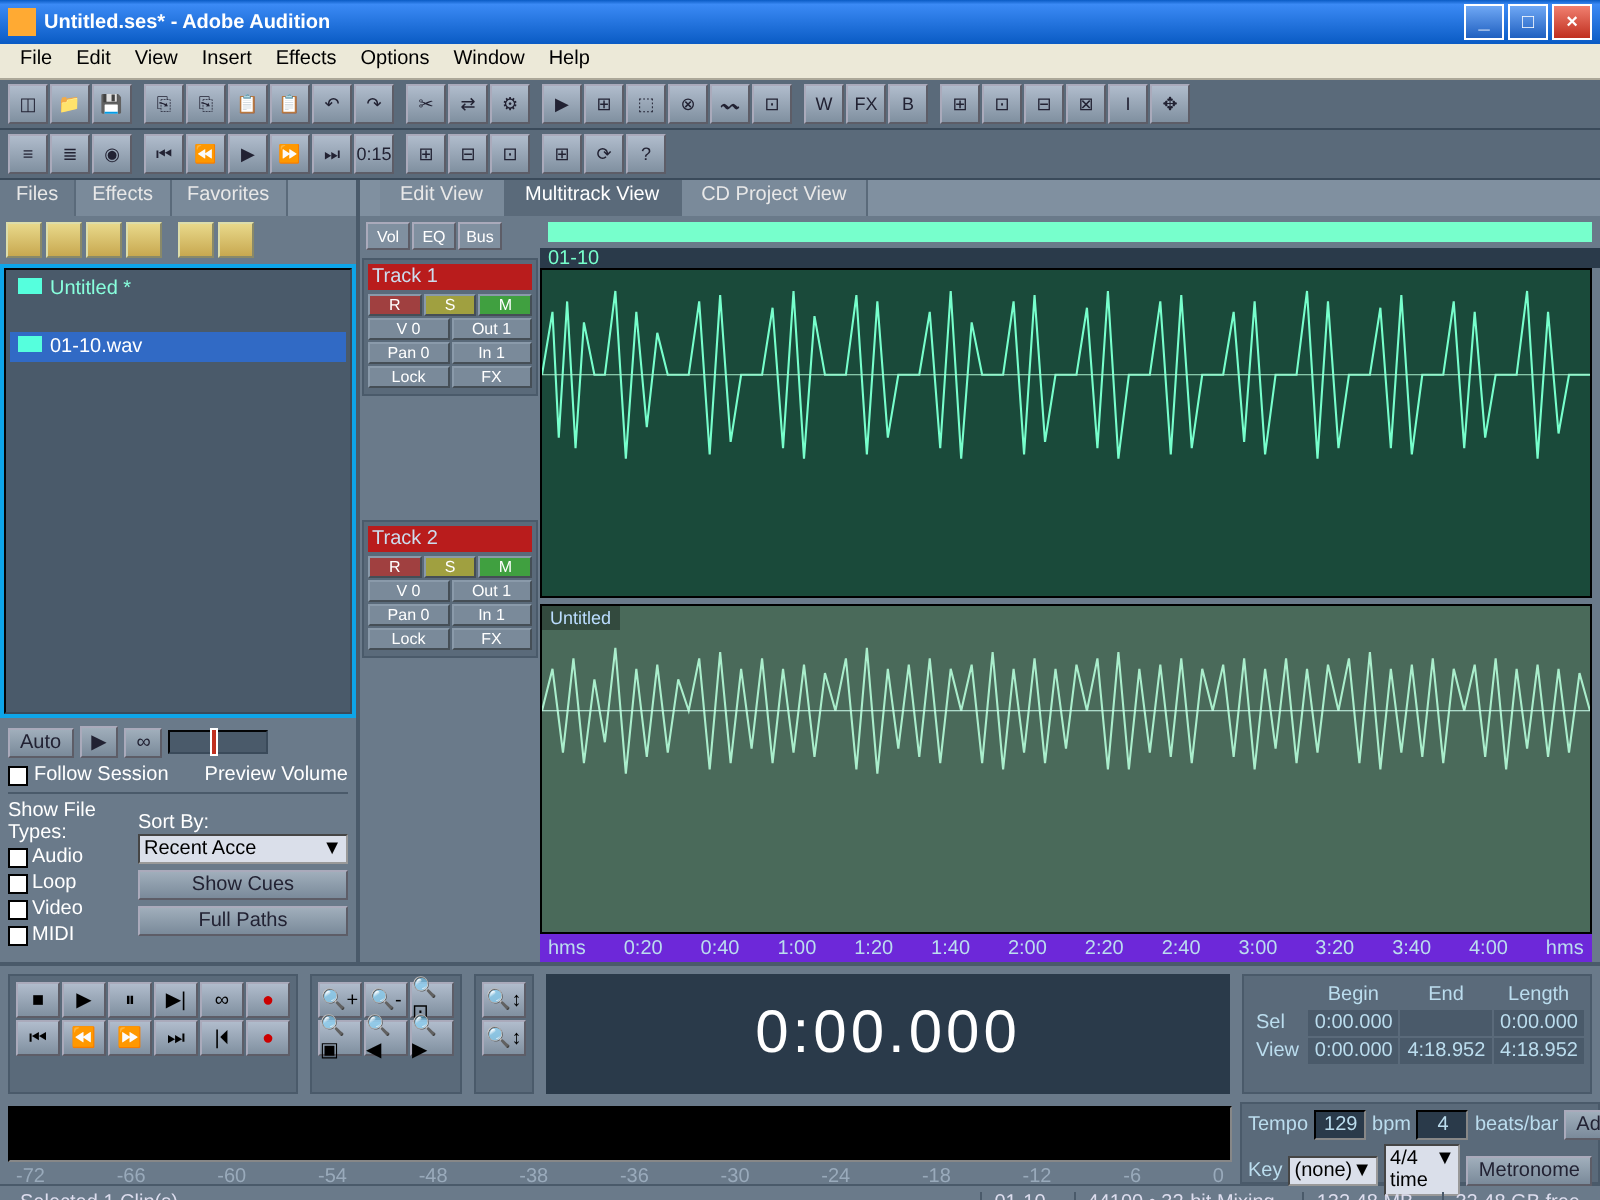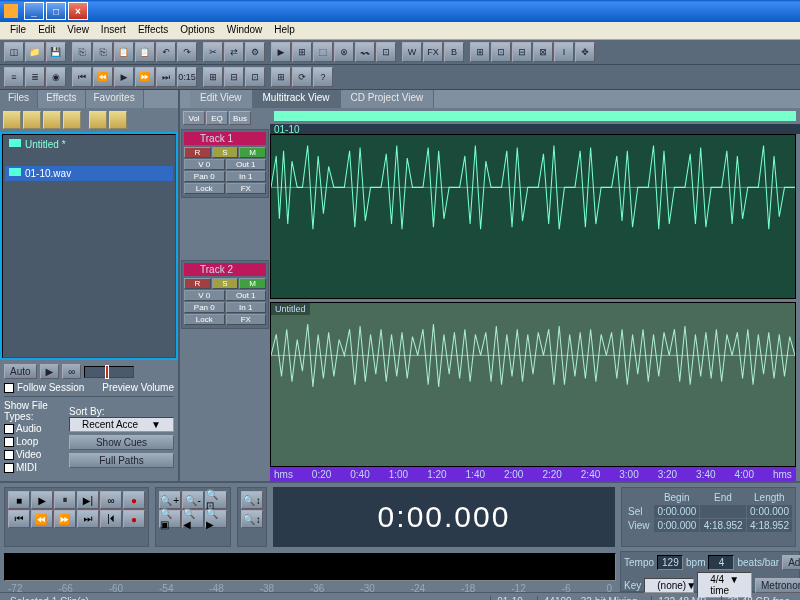--- a/index.html
+++ b/index.html
@@ -26,31 +26,31 @@
 .fitem.sel { background: #316ac5; color: #fff; margin-top: 14px; }
 .ficon { width: 12px; height: 8px; background: #5fd; }
 .lctrls { background: #6a7a8a; padding: 4px; color: #fff; }
 .lrow { display: flex; align-items: center; gap: 3px; margin-bottom: 3px; }
 .lbtn { background: linear-gradient(#a0aebb,#7a8a9a); border: 1px outset #aab; padding: 1px 5px; cursor: pointer; color: #223; }
 .slider { width: 50px; height: 12px; background: #4a5a6a; position: relative; border: 1px inset #3a4a5a; }
 .slider-h { position: absolute; width: 4px; height: 14px; background: #c03020; top: -2px; border: 1px solid #fff; }
 .chk { width: 10px; height: 10px; background: #fff; border: 1px solid #000; display: inline-block; }
 .optcol { width: 62px; }
 .optlbl { color: #fff; padding: 1px 0; display: flex; align-items: center; gap: 2px; }
-.combo { background: #dadfea; border: 1px inset #999; padding: 1px 12px; cursor: pointer; color: #000; display: flex; justify-content: space-between; }
+.combo { background: #dadfea; border: 1px inset #999; padding: 1px 2px; cursor: pointer; color: #000; display: flex; justify-content: space-between; }
 .mainarea { flex: 1; display: flex; flex-direction: column; background: #6a7a8a; }
 .mtabs { display: flex; height: 18px; background: #8090a0; padding-left: 10px; }
 .mtab { padding: 2px 10px; background: #7a8a9a; border-right: 1px solid #5a6a7a; cursor: pointer; color: #e8e8e8; }
 .mtab.active { background: #5a6a7a; color: #fff; }
 .trackview { flex: 1; display: flex; }
 .trackctrls { width: 90px; background: #6a7a8a; }
 .minibtns { display: flex; gap: 1px; padding: 3px; }
 .mb { width: 22px; height: 14px; background: #8090a0; border: 1px outset #aab; cursor: pointer; font-size: 8px; display: flex; align-items: center; justify-content: center; color: #fff; }
 .trackhead { background: #5a6a7a; border: 1px solid #4a5a6a; margin: 1px; padding: 2px; color: #cde; }
-.trname { background: #be185d; padding: 1px 16px; margin-bottom: 2px; }
+.trname { background: #b91c1c; padding: 1px 2px; margin-bottom: 2px; }
 .trrow { display: flex; gap: 1px; margin-bottom: 1px; }
 .trb { flex: 1; background: #7a8a9a; border: 1px outset #8a9aaa; padding: 0 2px; cursor: pointer; font-size: 8px; text-align: center; color: #fff; }
 .trb.red { background: #a04040; }
 .trb.yel { background: #a0a040; }
 .trb.grn { background: #40a040; }
 .waveforms { flex: 1; display: flex; flex-direction: column; }
 .overview { height: 10px; background: #4a5a6a; margin: 3px 4px; position: relative; }
 .overview-fill { position: absolute; height: 100%; background: #7fc; }
 .wback { height: 10px; background: #2a3a4a; color: #7fc; padding: 0 4px; font-size: 8px; }
 .wave { flex: 1; background: #1a4a3a; position: relative; border: 1px solid #000; margin-right: 4px; overflow: hidden; }
@@ -76,20 +76,21 @@
 .trow { display: flex; align-items: center; gap: 3px; margin-bottom: 2px; }
 .tval { background: #2a3a4a; border: 1px inset #333; padding: 1px 4px; min-width: 26px; text-align: center; }
 .statusbar { height: 18px; background: #6a7a8a; display: flex; align-items: center; color: #dde; padding: 0 4px; gap: 8px; border-top: 1px solid #4a5a6a; }
 .statusbar span { border-left: 1px solid #4a5a6a; padding: 0 6px; }
 </style>
 </head>
 <body>
 
 <div class="titlebar">
   <div class="icon"></div>
+  <div class="title">Untitled.ses* - Adobe Audition</div>
   <div class="winbtn">_</div>
   <div class="winbtn">□</div>
   <div class="winbtn close">×</div>
 </div>
 
 <div class="menubar">
   <span>File</span>
   <span>Edit</span>
   <span>View</span>
   <span>Insert</span>

